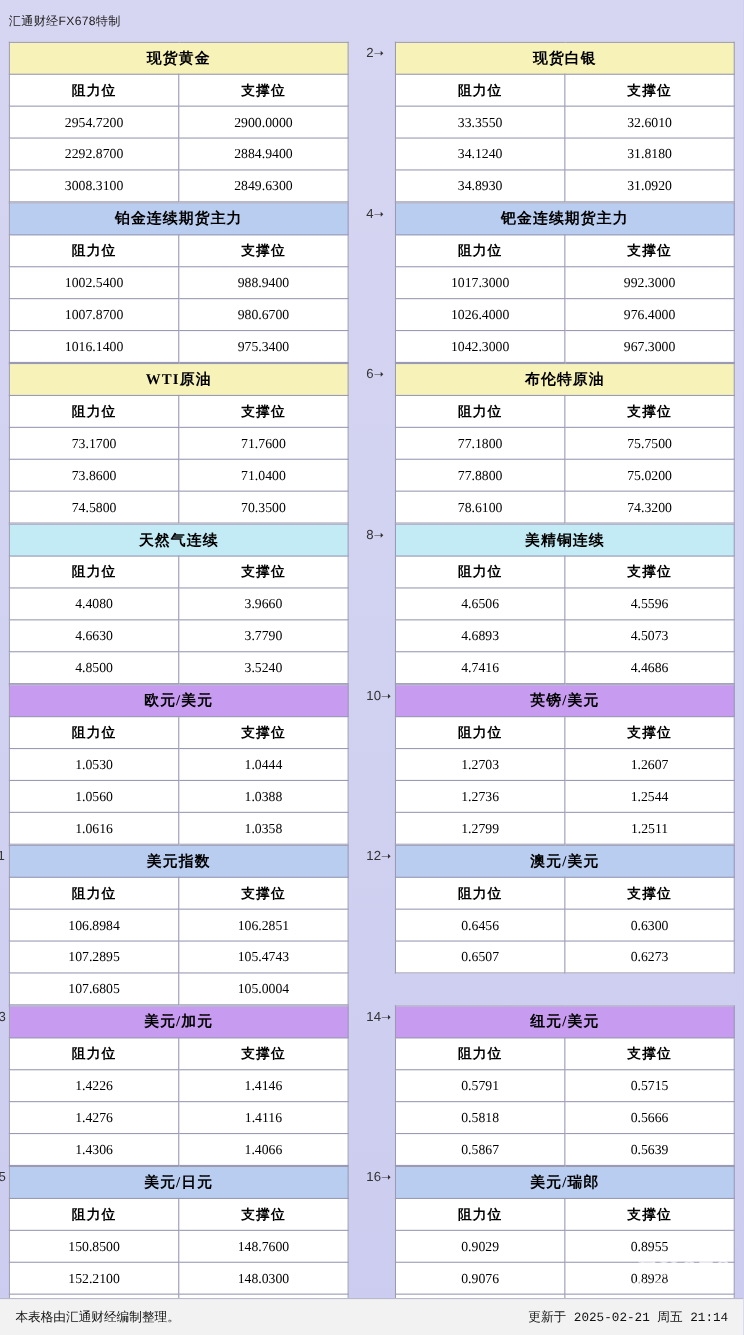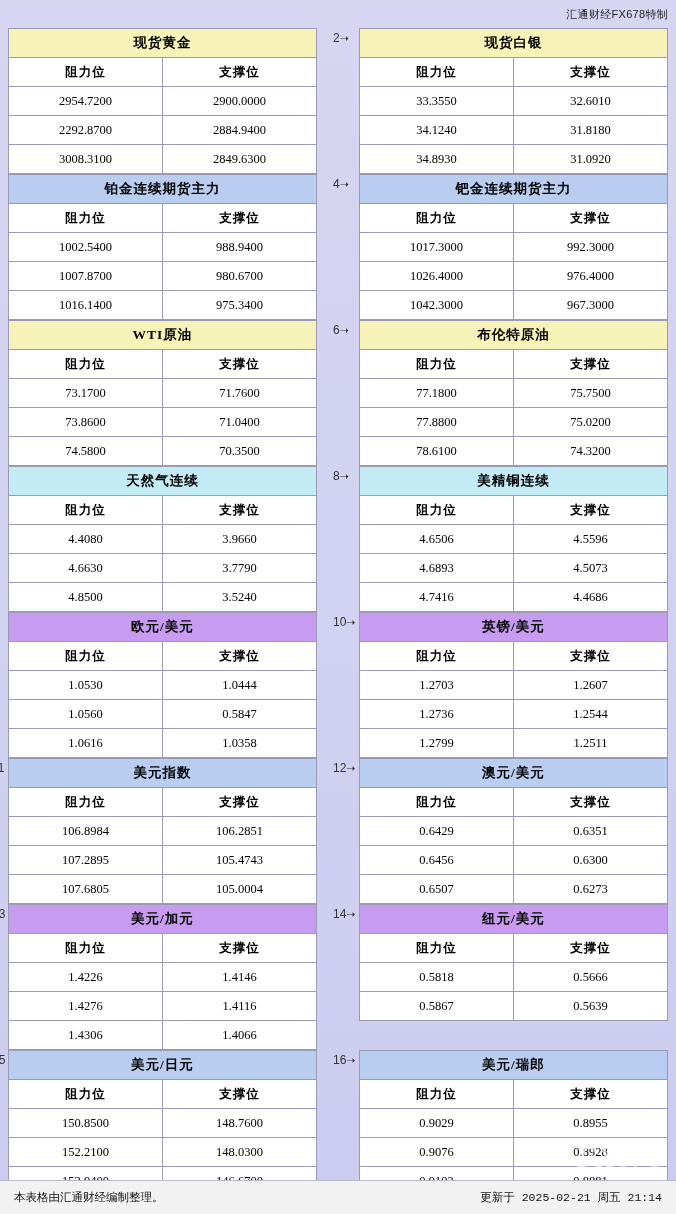--- a/index.html
+++ b/index.html
@@ -12,24 +12,24 @@
     overflow:hidden;
   }
   .page{
     position:relative;
     width:676px;height:1214px;
     background:linear-gradient(180deg,#d6d6f2 0%,#ccccf0 100%);
     box-sizing:border-box;
     padding:0 8px;
   }
   .topbar{
-    height:28px;
+    height:38px;
     display:flex;
     align-items:center;
-    justify-content:flex-end;
+    justify-content:flex-start;
     font-size:11px;
     color:#222;
     letter-spacing:.3px;
   }
   .grid{
     display:grid;
     grid-template-columns:1fr 1fr;
     column-gap:42px;
     row-gap:0;
     position:relative;
@@ -332,21 +332,21 @@
             <tr>
               <td class="sub">阻力位</td>
               <td class="sub">支撑位</td>
             </tr>
             <tr>
               <td>1.0530</td>
               <td>1.0444</td>
             </tr>
             <tr>
               <td>1.0560</td>
-              <td>0.5847</td>
+              <td>1.0388</td>
             </tr>
             <tr>
               <td>1.0616</td>
               <td>1.0358</td>
             </tr>
           </tbody>
         </table>
       </div>
       <div class="block">
         <div class="idx right"><span>10</span><span class="arrow">➝</span></div>
@@ -405,24 +405,20 @@
         <table class="tbl">
           <tbody>
             <tr>
               <td class="title t-blue" colspan="2">澳元/美元</td>
             </tr>
             <tr>
               <td class="sub">阻力位</td>
               <td class="sub">支撑位</td>
             </tr>
             <tr>
-              <td>0.6429</td>
-              <td>0.6351</td>
-            </tr>
-            <tr>
               <td>0.6456</td>
               <td>0.6300</td>
             </tr>
             <tr>
               <td>0.6507</td>
               <td>0.6273</td>
             </tr>
           </tbody>
         </table>
       </div>
@@ -455,20 +451,24 @@
       <div class="block">
         <div class="idx right"><span>14</span><span class="arrow">➝</span></div>
         <table class="tbl">
           <tbody>
             <tr>
               <td class="title t-purple" colspan="2">纽元/美元</td>
             </tr>
             <tr>
               <td class="sub">阻力位</td>
               <td class="sub">支撑位</td>
+            </tr>
+            <tr>
+              <td>0.5791</td>
+              <td>0.5715</td>
             </tr>
             <tr>
               <td>0.5818</td>
               <td>0.5666</td>
             </tr>
             <tr>
               <td>0.5867</td>
               <td>0.5639</td>
             </tr>
           </tbody>

